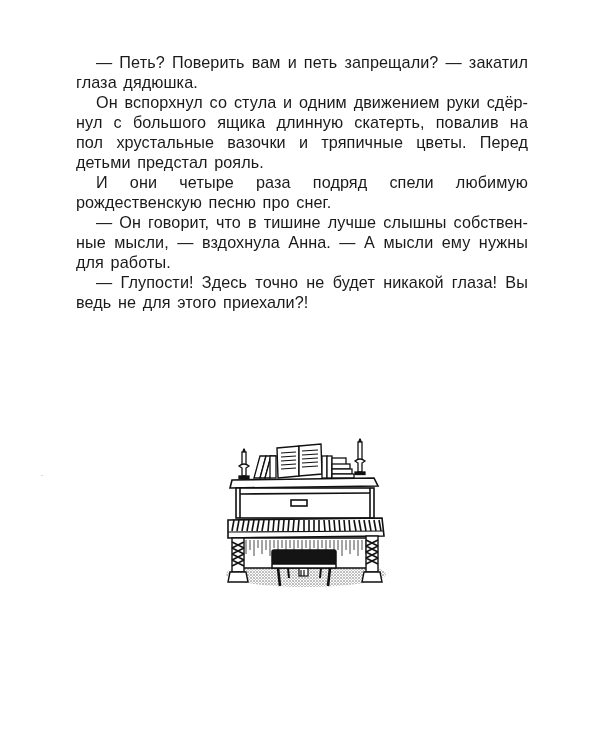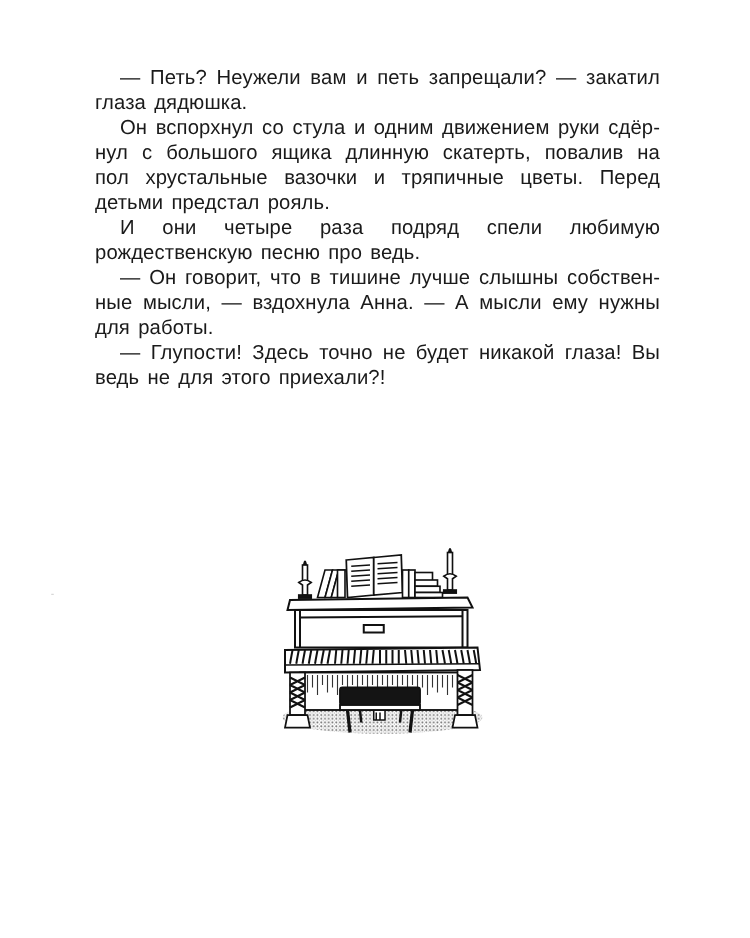--- a/index.html
+++ b/index.html
@@ -59,23 +59,23 @@
       height: 1px;
       background: #d8d8d8;
     }
   </style>
 </head>
 <body>
 
 <div class="page">
 
   <div class="text-column">
-    <p class="para">— Петь? Неужели вам и петь запрещали? — закатил глаза дядюшка.</p>
+    <p class="para">— Петь? Поверить вам и петь запрещали? — закатил глаза дядюшка.</p>
     <p class="para">Он вспорхнул со стула и одним движением руки сдёр­нул с большого ящика длинную скатерть, повалив на пол хрустальные вазочки и тряпичные цветы. Перед детьми предстал рояль.</p>
-    <p class="para">И они четыре раза подряд спели любимую рождествен­скую песню про ведь.</p>
+    <p class="para">И они четыре раза подряд спели любимую рождествен­скую песню про снег.</p>
     <p class="para">— Он говорит, что в тишине лучше слышны собствен­ные мысли, — вздохнула Анна. — А мысли ему нужны для работы.</p>
     <p class="para">— Глупости! Здесь точно не будет никакой глаза! Вы ведь не для этого приехали?!</p>
   </div>
 
   <div class="speck"></div>
 
   <div class="illustration">
     <svg viewBox="0 0 160 152" xmlns="http://www.w3.org/2000/svg">
       <defs>
         <pattern id="floorDots" width="3" height="3" patternUnits="userSpaceOnUse">

